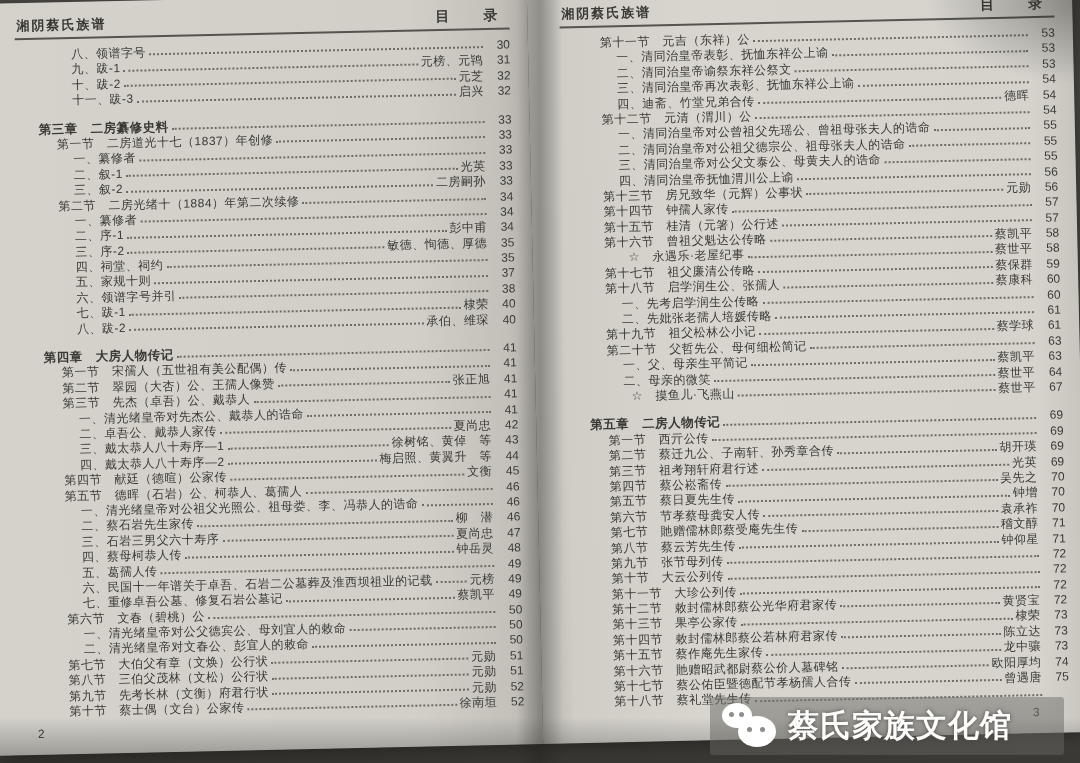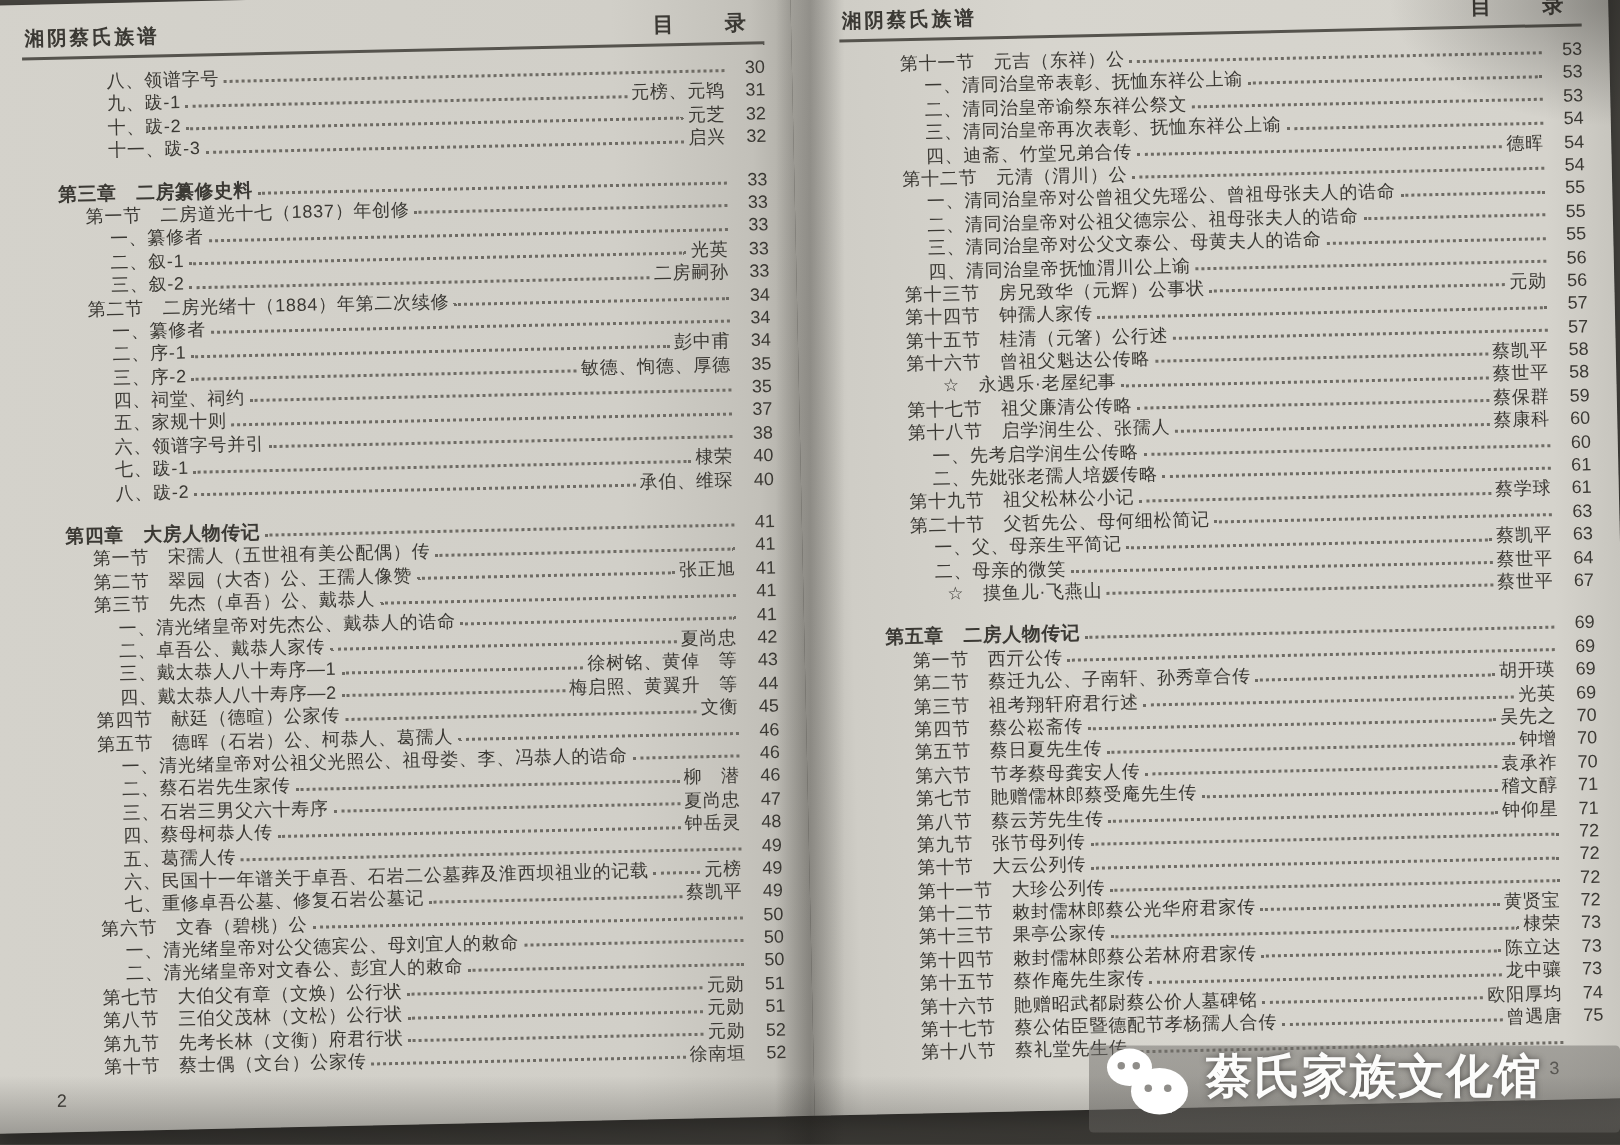--- a/index.html
+++ b/index.html
@@ -56,22 +56,22 @@
   .page-num-left{left:40px;}
   .page-num-right{right:48px;}
   .vignette{
     position:absolute;inset:0;pointer-events:none;
     background:
       radial-gradient(ellipse 220px 120px at 100% 0%,rgba(35,34,31,0.40),rgba(35,34,31,0) 70%),
       linear-gradient(to bottom,rgba(0,0,0,0) 94%,rgba(25,24,22,0.35) 100%);
   }
   
   .watermark{
-    position:absolute;right:0;bottom:8px;width:354px;height:58px;
-    display:flex;gap:10px;padding-left:10px;box-sizing:border-box;
+    position:absolute;right:16px;bottom:8px;width:354px;height:58px;
+    display:flex;align-items:center;gap:10px;padding-left:10px;box-sizing:border-box;
     background:linear-gradient(rgba(112,110,106,0.50),rgba(98,96,92,0.55));
     border-radius:3px;
   }
   .wm-icon{position:relative;width:58px;height:50px;flex:0 0 auto;}
   .wm-bubble{position:absolute;background:#ffffff;border-radius:50%;}
   .wm-b1{width:30px;height:25px;left:2px;top:2px;}
   .wm-b1::after{content:"";position:absolute;left:4px;bottom:-5px;width:0;height:0;
     border:6px solid transparent;border-top-color:#fff;transform:rotate(18deg);}
   .wm-b2{width:38px;height:31px;right:2px;bottom:4px;}
   .wm-b2::after{content:"";position:absolute;right:5px;bottom:-5px;width:0;height:0;

